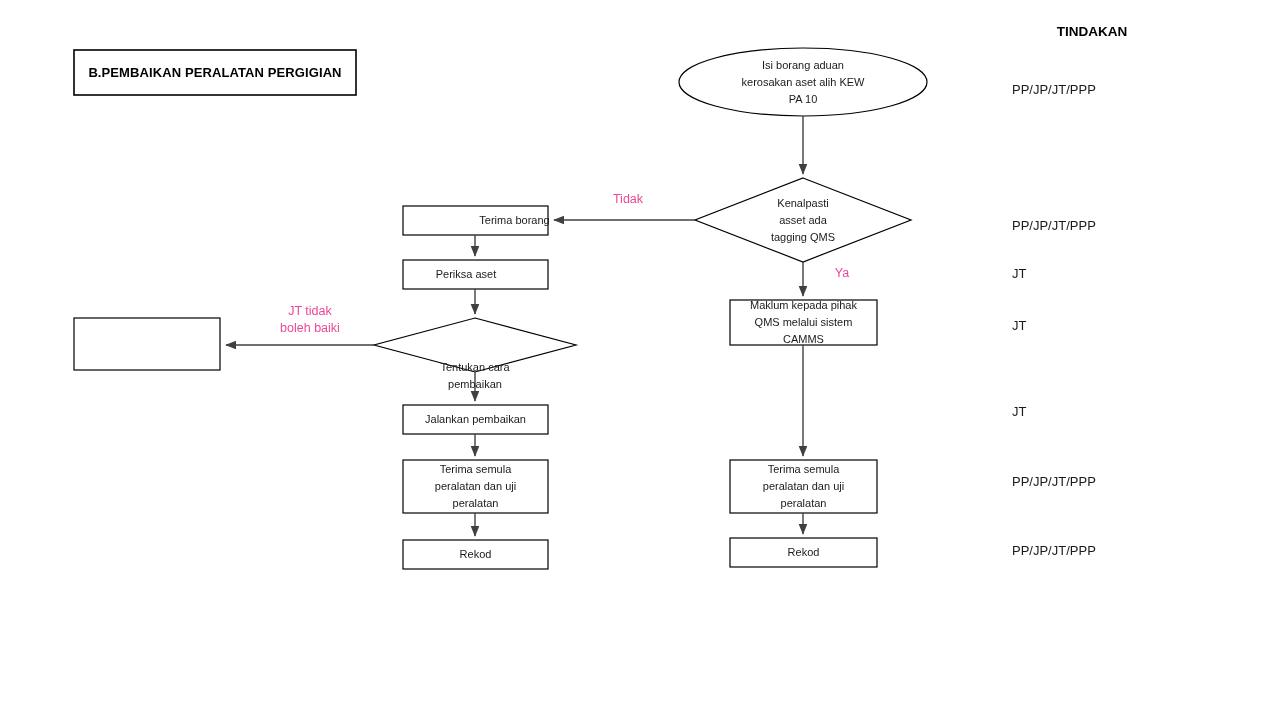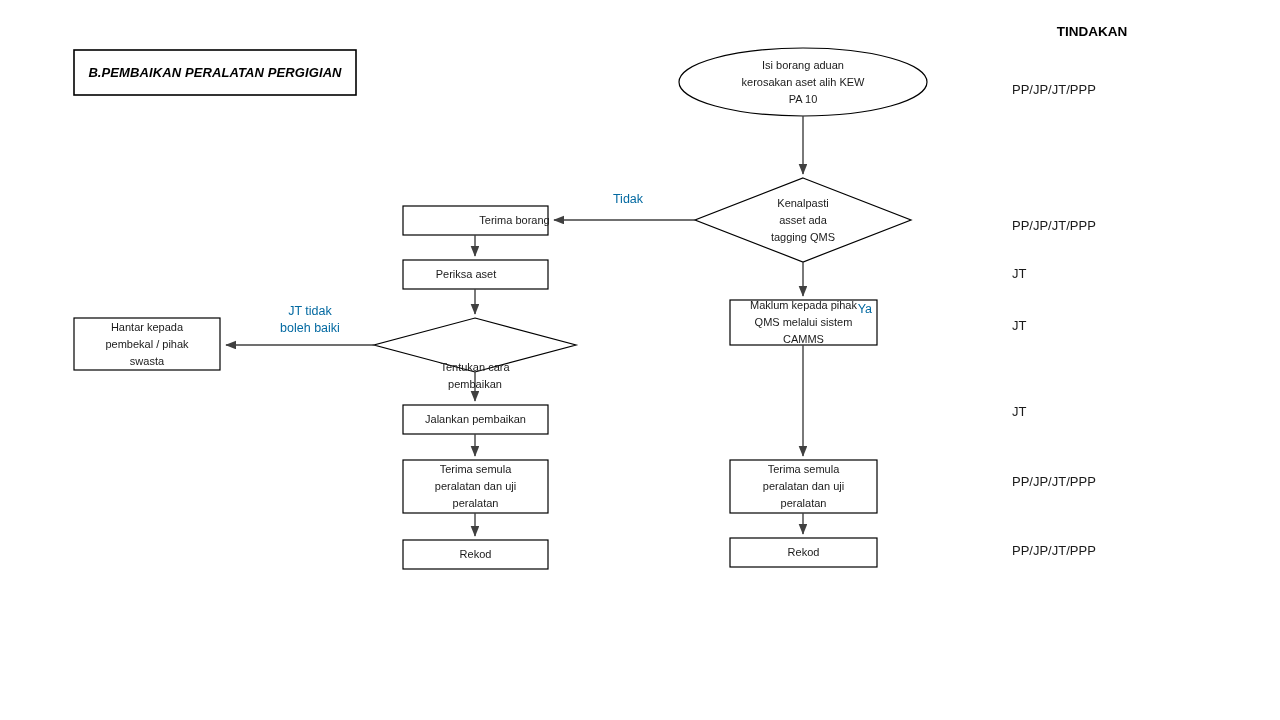--- a/index.html
+++ b/index.html
@@ -45,37 +45,36 @@
     text-align: center;
     color: #1a1a1a;
     font-size: 11px;
     line-height: 17px;
     font-family: "Liberation Sans", sans-serif;
     white-space: pre-line;
     pointer-events: none;
   }
   .edge-label {
     position: absolute;
-    color: #0369a1;
+    color: #ec4899;
     font-size: 12.5px;
     line-height: 17px;
     text-align: center;
     font-family: "Liberation Sans", sans-serif;
     white-space: pre-line;
   }
   .title-text {
     position: absolute;
     display: flex;
     align-items: center;
     justify-content: center;
     font-weight: bold;
     font-size: 13px;
     color: #000000;
     letter-spacing: .1px;
-    font-style: italic;
   }
   .col-header {
     position: absolute;
     font-weight: bold;
     font-size: 13.5px;
     color: #000000;
     text-align: center;
     width: 160px;
   }
   .col-item {
@@ -157,23 +156,20 @@
 asset ada
 tagging QMS</div>
 
   <div class="node-text" style="left:403px; top:206px; width:145px; height:29px;padding-left:39px;">Terima borang</div>
 
   <div class="node-text" style="left:403px; top:260px; width:126px; height:29px;">Periksa aset</div>
 
   <div class="node-text" style="left:405px; top:348px; width:140px; height:34px;margin-top:11px;">Tentukan cara
 pembaikan</div>
 
-  <div class="node-text" style="left:74px; top:318px; width:146px; height:52px;">Hantar kepada
-pembekal / pihak
-swasta</div>
 
   <div class="node-text" style="left:403px; top:405px; width:145px; height:29px;">Jalankan pembaikan</div>
 
   <div class="node-text" style="left:403px; top:460px; width:145px; height:53px;">Terima semula
 peralatan dan uji
 peralatan</div>
 
   <div class="node-text" style="left:403px; top:540px; width:145px; height:29px;">Rekod</div>
 
   <div class="node-text" style="left:730px; top:300px; width:147px; height:45px;">Maklum kepada pihak
@@ -181,21 +177,21 @@
 CAMMS</div>
 
   <div class="node-text" style="left:730px; top:460px; width:147px; height:53px;">Terima semula
 peralatan dan uji
 peralatan</div>
 
   <div class="node-text" style="left:730px; top:538px; width:147px; height:29px;">Rekod</div>
 
   <div class="edge-label" style="left:595px; top:191px; width:66px;">Tidak</div>
 
-  <div class="edge-label" style="left:812px; top:265px; width:60px; text-align:right;margin-top:36px;">Ya</div>
+  <div class="edge-label" style="left:812px; top:265px; width:60px; text-align:center;">Ya</div>
 
   <div class="edge-label" style="left:254px; top:303px; width:112px;">JT tidak
 boleh baiki</div>
 
   <div class="col-header" style="left:1012px; top:24px;">TINDAKAN</div>
 
   <div class="col-item" style="left:1012px; top:82px;">PP/JP/JT/PPP</div>
 
   <div class="col-item" style="left:1012px; top:218px;">PP/JP/JT/PPP</div>
 

